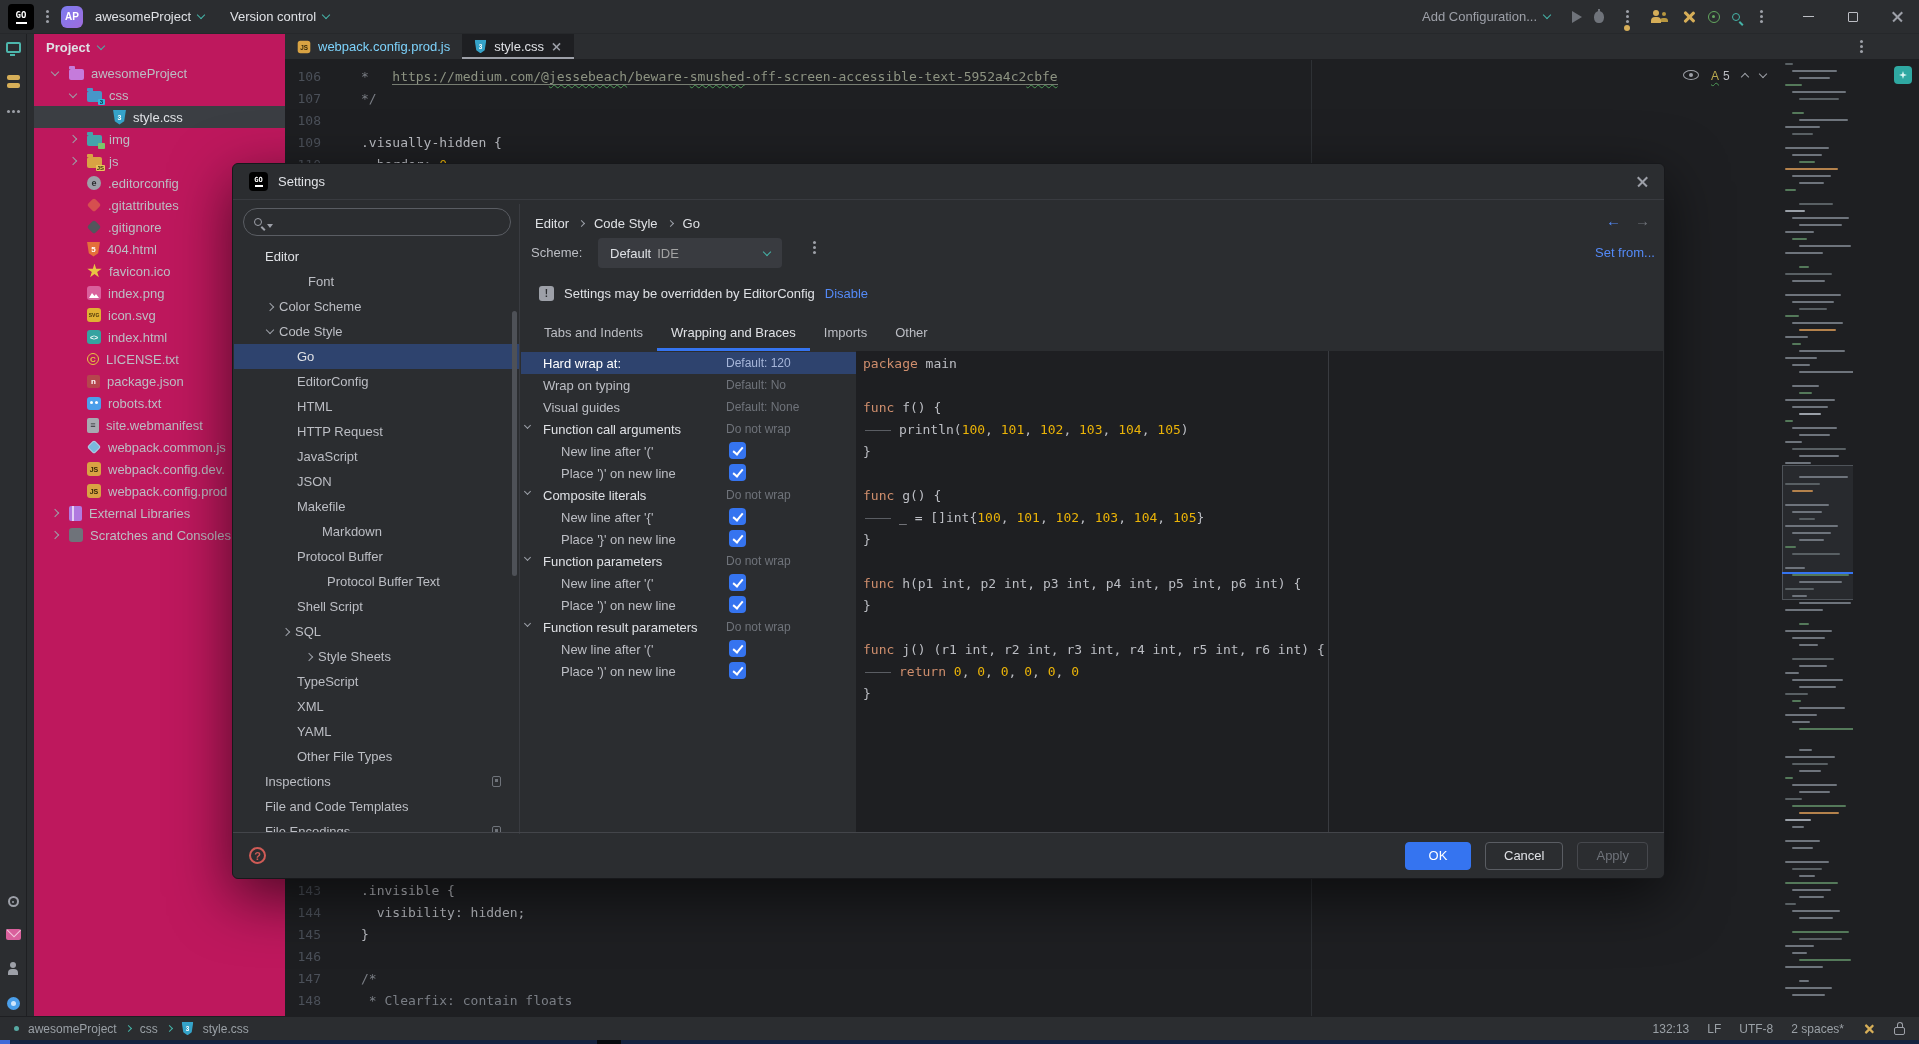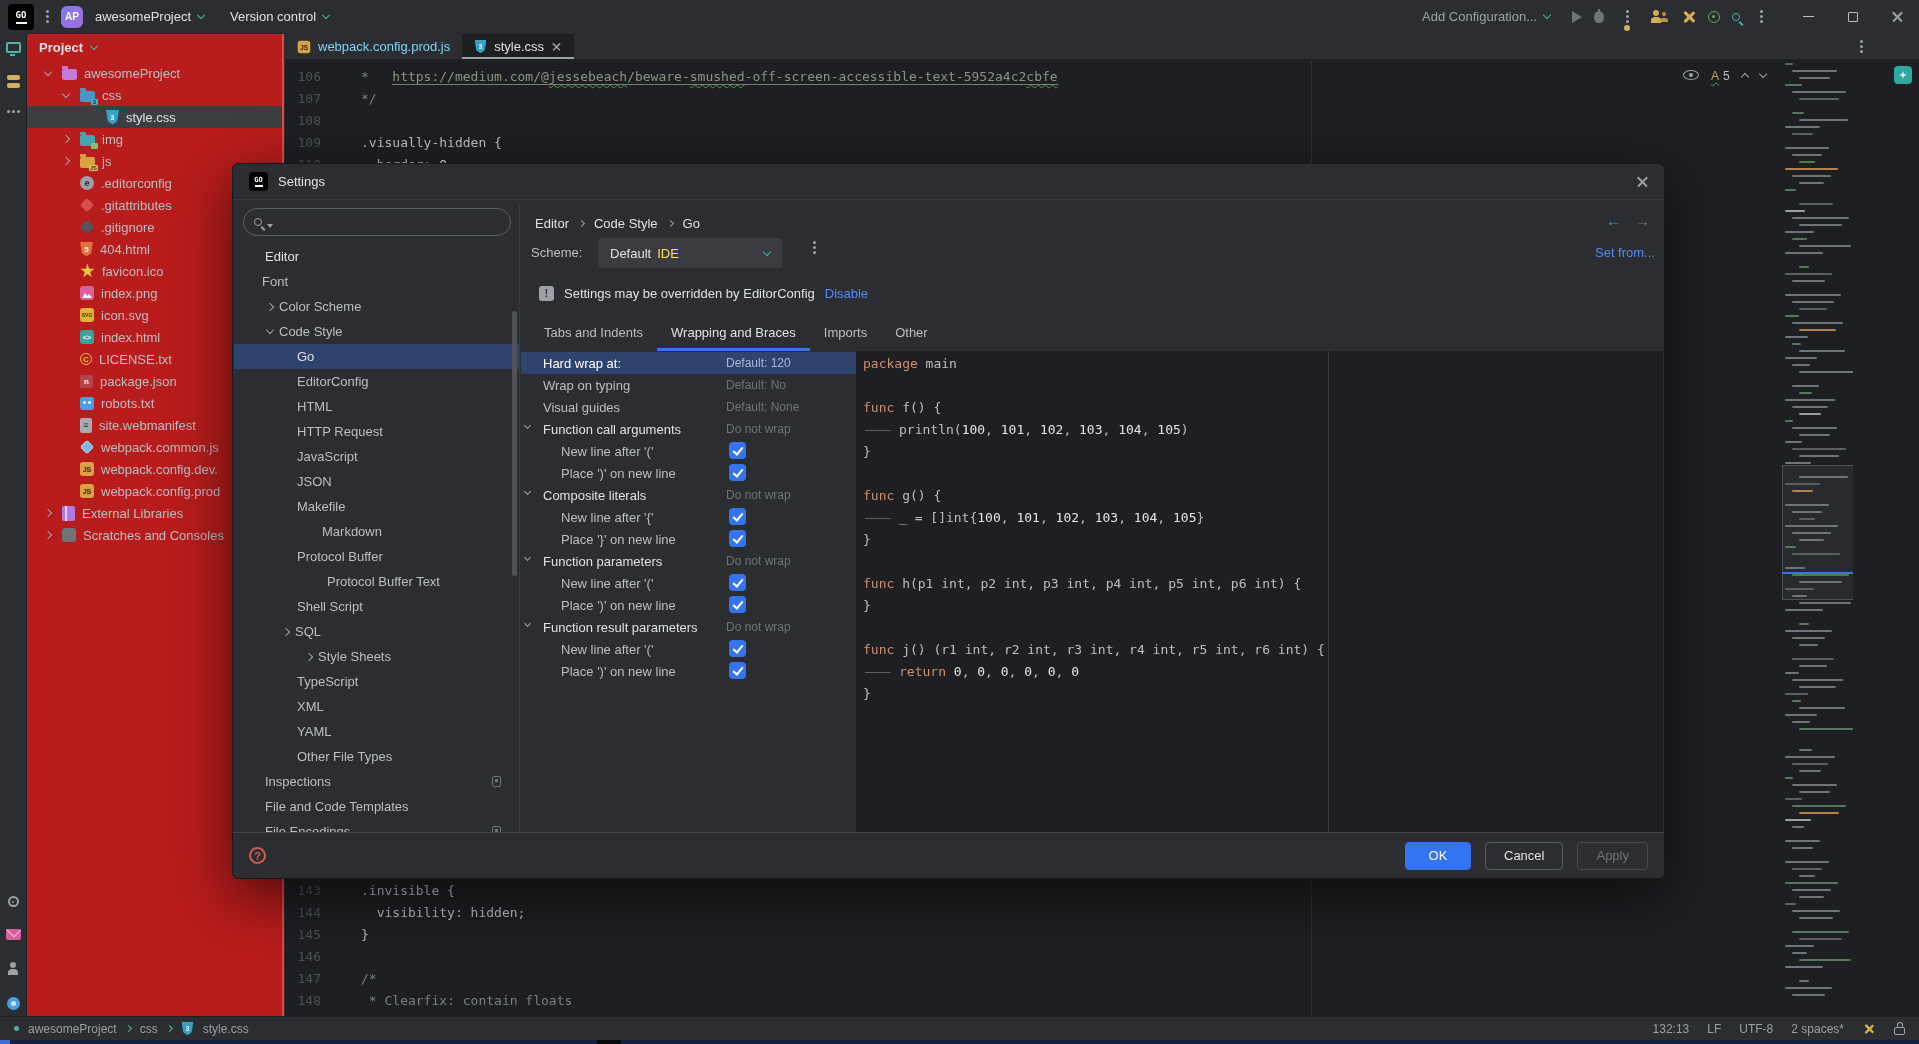--- a/index.html
+++ b/index.html
@@ -68,22 +68,22 @@
   .gear::after{content:"";position:absolute;left:2.5px;top:2.5px;width:2px;height:2px;border-radius:50%;background:#9da0a8}
   .mailic{width:15px;height:11px;background:#d9609c;border-radius:2px;position:relative;overflow:hidden}
   .mailic::after{content:"";position:absolute;left:2px;top:-6px;width:10px;height:10px;transform:rotate(45deg);
         border:1.5px solid #f3c5dc}
   .personic{position:relative;width:12px;height:13px}
   .personic::before{content:"";position:absolute;left:3px;top:0;width:6px;height:6px;border-radius:50%;background:#9da0a8}
   .personic::after{content:"";position:absolute;left:1px;top:7px;width:10px;height:6px;border-radius:4px 4px 0 0;background:#9da0a8}
   .blueic{width:13px;height:13px;border-radius:50%;background:#4b9fea;position:relative}
   .blueic::after{content:"";position:absolute;left:4px;top:4px;width:5px;height:5px;border-radius:50%;background:#cfe6fb}
   
-  .project{position:absolute;left:27px;top:34px;bottom:28px;width:257px;background:#b91c1c;
-           border-right:2px solid #ef4444;overflow:hidden}
+  .project{position:absolute;left:34px;top:34px;bottom:28px;width:257px;background:#be185d;
+           border-right:4px solid #ef4444;overflow:hidden}
   .phead{height:26px;display:flex;align-items:center;gap:8px;padding-left:12px;font-weight:700}
   #ptree{position:absolute;left:0;right:0;top:28px}
   .prow{height:22px;display:flex;align-items:center;gap:7px;color:#bcbec4;white-space:nowrap;overflow:hidden}
   .prow.sel{background:#3b3e43;color:#dfe1e5}
   .chvslot{width:14px;display:flex;justify-content:center;flex:none}
   
   .ic{flex:none;position:relative;display:inline-flex;align-items:center;justify-content:center;
       font-family:"Liberation Sans",sans-serif}
   .folder-project,.folder-css,.folder-img,.folder-js{width:15px;height:11px;border-radius:2px;margin-top:2px}
   .folder-project{background:#c57bdb}.folder-css{background:#4796c8}
@@ -138,21 +138,21 @@
   .etab{display:flex;align-items:center;gap:7px;padding:0 12px;color:#7dd3fc;white-space:nowrap}
   .etab.act{background:#1e1f22;color:#dfe1e5;box-shadow:inset 0 -2px 0 #9da0a8}
   .tbk{align-self:center;margin-left:auto;margin-right:56px}
   .edbody{position:absolute;left:0;top:26px;right:0;bottom:0;overflow:hidden}
   .cl{display:flex;height:22px;line-height:22px;font:13px/22px "DejaVu Sans Mono",monospace;white-space:pre}
   .ln{width:36px;text-align:right;color:#4b5059;flex:none}
   .ct{padding-left:40px}
   #edtop{position:absolute;left:0;top:6px;right:140px}
   #edbottom{position:absolute;left:0;top:820px;right:140px}
   .eguide{position:absolute;left:1026px;top:0;bottom:0;width:1px;background:#2e3135}
-  .sg-cm{color:#7a7e85}.sg-pl{color:#bcbec4}.sg-kw{color:#cf8e6d}.sg-nu{color:#e5e5e5}
+  .sg-cm{color:#7a7e85}.sg-pl{color:#bcbec4}.sg-kw{color:#cf8e6d}.sg-nu{color:#eab308}
   .sg-ur{color:#8d9382;border-bottom:1px solid #777d72}
   .sg-ty{color:#8d9382;border-bottom:1px solid #777d72;text-decoration:underline wavy #4e9a57 1px;text-underline-offset:3px}
   .tbg{display:inline-block;width:36px;height:1em;position:relative;vertical-align:middle}
   .tbg::after{content:"";position:absolute;left:2px;right:8px;top:45%;border-top:1px solid #5a5d63}
   .inspect{position:absolute;left:1398px;top:6px;display:flex;align-items:center;gap:12px;height:18px}
   .eye{width:16px;height:10px;border:1.5px solid #9da0a8;border-radius:50%;position:relative;flex:none}
   .eye::after{content:"";position:absolute;left:4.5px;top:1.5px;width:4px;height:4px;border-radius:50%;background:#9da0a8}
   .typoA{color:#b9a94e;font-size:12px;text-decoration:underline wavy #4e9a57 1px;text-underline-offset:2px}
   .typoA::after{content:"A"}
   .typoN{color:#bcbec4;font-size:12px;margin-left:4px}
@@ -186,21 +186,21 @@
   .dthumb{position:absolute;left:279px;top:147px;width:5px;height:265px;border-radius:3px;background:#4e5157}
   .ddiv{position:absolute;left:286px;top:40px;height:630px;width:1px;background:#393b40}
   #dcrumb{position:absolute;left:302px;top:48px;height:22px;display:flex;align-items:center;gap:10px;color:#dfe1e5}
   #dcrumb .chv{width:5px;height:5px}
   .dnav{position:absolute;right:14px;top:48px;display:flex;gap:14px;font-size:15px}
   .arrL::after{content:"\2190";color:#548af7}
   .arrR::after{content:"\2192";color:#6f737a}
   .schlabel{position:absolute;left:298px;top:81px;color:#bcbec4}
   .schsel{position:absolute;left:365px;top:74px;width:184px;height:30px;background:#393b40;border-radius:4px;
           display:flex;align-items:center;gap:6px;padding:0 12px}
-  .schval{color:#dfe1e5}.schsuf{color:#fde047}
+  .schval{color:#dfe1e5}.schsuf{color:#a3a3a3}
   .schchv{margin-left:auto}
   .schkeb{position:absolute;left:580px;top:82px}
   .setfrom{position:absolute;left:1362px;top:81px;color:#548af7}
   .banner{position:absolute;left:306px;top:122px;display:flex;align-items:center;gap:10px}
   .infic{width:15px;height:15px;border-radius:3px;background:#9da0a8;color:#2b2d30;font-weight:700;
          font-size:10px;display:flex;align-items:center;justify-content:center}
   .banlink{color:#548af7}
   #dtabs{position:absolute;left:297px;top:152px;height:35px;display:flex}
   .dtab{padding:0 14px;display:flex;align-items:center;color:#bcbec4;border-bottom:3px solid transparent}
   .dtab.act{color:#dfe1e5;border-bottom-color:#3574f0}
@@ -601,21 +601,21 @@
     </div>
     <div class="dsearch">
       <span class="mag"></span>
       <span class="magchv"></span>
       <input class="dsinput" placeholder="" style="">
     </div>
     <div id="dtree">
         <div class="trow group" style="padding-left: 31px;">
           <span class="tlabel">Editor</span>
         </div>
-        <div class="trow" style="padding-left: 28px;">
+        <div class="trow" style="padding-left: 74px;">
           <span class="tlabel">Font</span>
         </div>
         <div class="trow" style="padding-left: 33px;">
           <span class="chv"></span>
           <span class="tlabel">Color Scheme</span>
         </div>
         <div class="trow" style="padding-left: 33px;">
           <span class="chv open"></span>
           <span class="tlabel">Code Style</span>
         </div>

